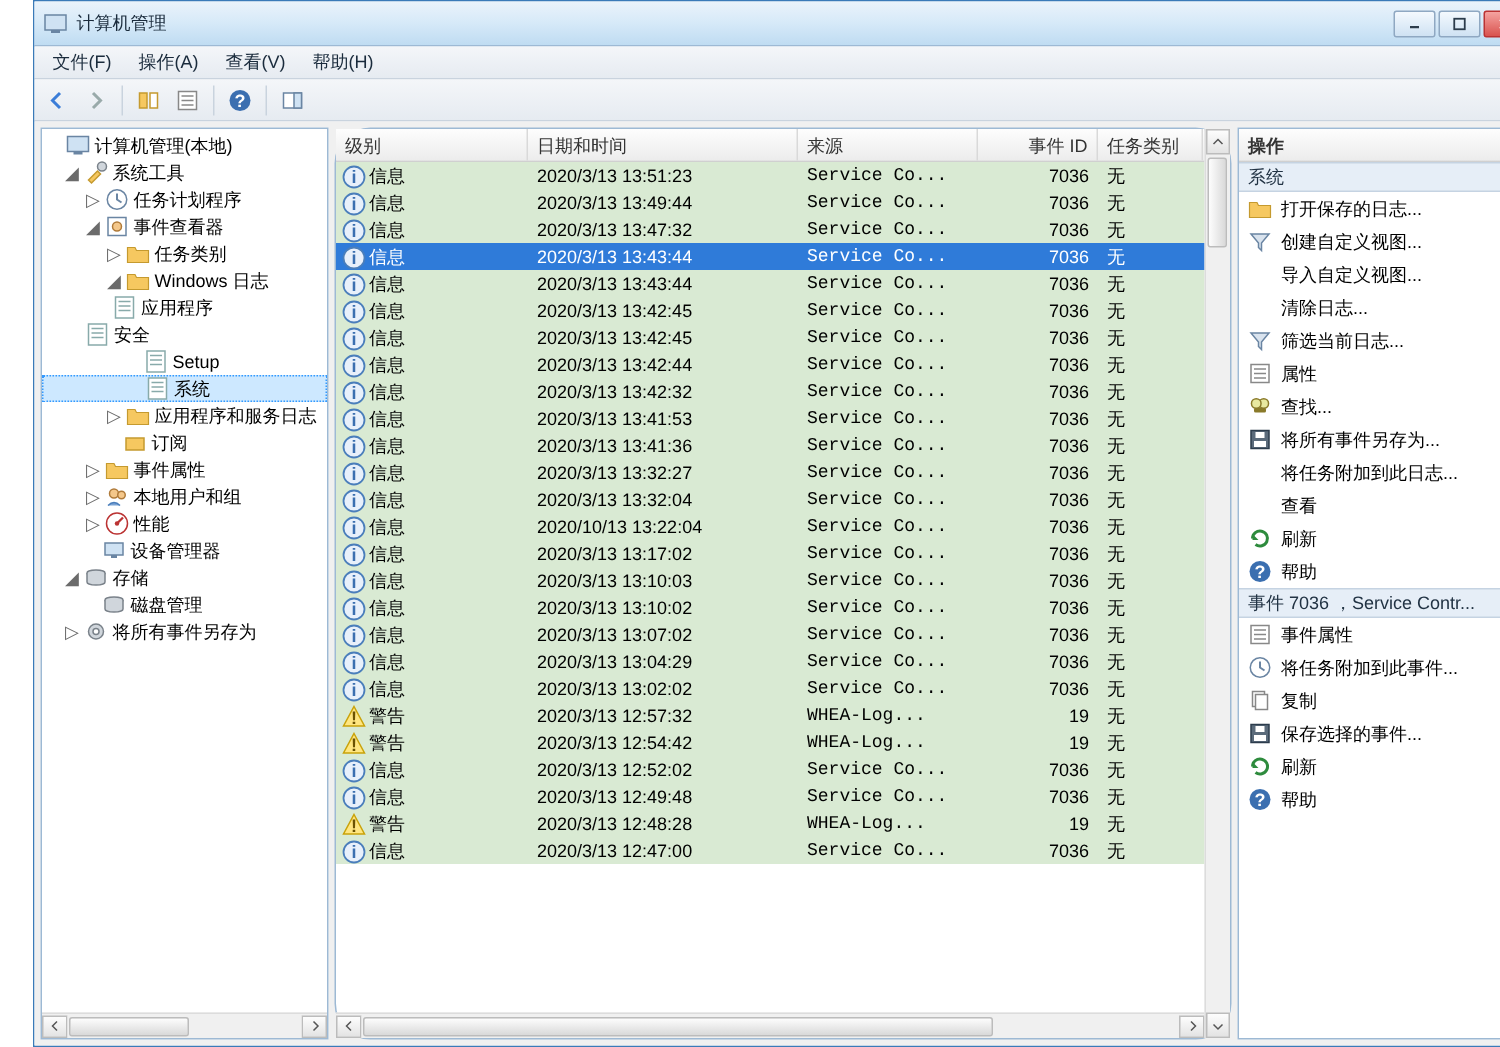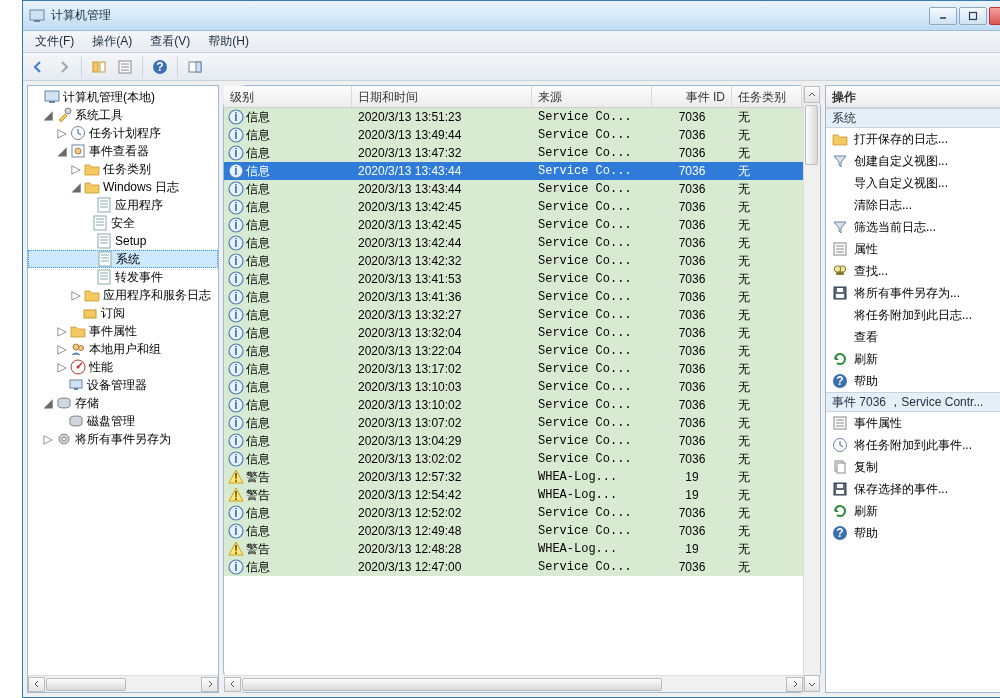--- a/index.html
+++ b/index.html
@@ -31,24 +31,24 @@
 .hscroll .track { flex:1; height:15px; background:#f0f0f0; position:relative; }
 .hscroll .thumb { position:absolute; left:0; top:0; height:13px; margin:1px; width:80px; background:linear-gradient(to bottom,#fdfdfd,#d9d9d9); border:1px solid #bcbcbc; border-radius:2px; }
 .center-pane { flex:1; min-width:0;border-radius:24px; }
 .list-header { height:22px; background:linear-gradient(to bottom,#fdfdfd,#ececec); border-bottom:1px solid #d0d0d0; display:flex; }
 .list-header .col { border-right:1px solid #d9d9d9; padding:3px 6px; color:#333; }
 .list-body { flex:1; overflow:hidden; position:relative; }
 .row { height:18px; display:flex; align-items:center; background:#d9ead3; }
 .row.selected { background:#2f7bd9; color:#fff; }
 .row .cell { padding:0 6px; overflow:hidden; text-overflow:ellipsis; white-space:nowrap; }
 .row .lvl-icon { width:16px; height:16px; margin-left:4px; margin-right:2px; flex-shrink:0; }
-.col-level { width:128px; display:flex; align-items:center; }
+.col-level { width:128px; display:flex; align-items:flex-end; }
 .col-dt { width:180px; }
 .col-src { width:120px;font-family:Liberation Mono, monospace; }
-.col-id { width:80px; text-align:center; }
+.col-id { width:80px; text-align:right; }
 .col-cat { width:70px; }
 .vscroll { width:17px; background:#f0f0f0; border-left:1px solid #dcdcdc; display:flex; flex-direction:column; }
 .vscroll .arrow { height:17px; background:linear-gradient(to bottom,#fdfdfd,#e3e3e3); border:1px solid #bcbcbc; display:flex; align-items:center; justify-content:center; }
 .vscroll .track { flex:1; position:relative; }
 .vscroll .thumb { position:absolute; left:1px; top:2px; width:13px; height:60px; background:linear-gradient(to right,#fdfdfd,#d9d9d9); border:1px solid #bcbcbc; border-radius:2px; }
 .center-wrap { flex:1; display:flex; min-height:0; }
 .list-stack { flex:1; display:flex; flex-direction:column; min-width:0; }
 .actions-pane { width:192px; }
 .actions-header { height:22px; background:linear-gradient(to bottom,#fdfdfd,#ececec); border-bottom:1px solid #d0d0d0; padding:3px 6px; font-weight:bold; color:#333; }
 .section-header { height:20px; background:#e6eef7; border-top:1px solid #c5d3e2; border-bottom:1px solid #c5d3e2; display:flex; align-items:center; padding:0 6px; color:#234; }
@@ -252,49 +252,43 @@
             </svg>
             <span class="tree-label">任务类别</span>
           </div>
         <div class="tree-node" style="padding-left:42px">
             <span class="tw">◢</span>
             <svg class="tree-icon" viewBox="0 0 16 16">
               <use href="#i-folder"></use>
             </svg>
             <span class="tree-label">Windows 日志</span>
           </div>
+        <div class="tree-node" style="padding-left:47px">
+            <svg class="tree-icon" viewBox="0 0 16 16">
+              <use href="#i-log"></use>
+            </svg>
+            <span class="tree-label">应用程序</span>
+          </div>
+        <div class="tree-node" style="padding-left:29px">
+            <svg class="tree-icon" viewBox="0 0 16 16">
+              <use href="#i-log"></use>
+            </svg>
+            <span class="tree-label">安全</span>
+          </div>
         <div class="tree-node" style="padding-left:68px">
             <svg class="tree-icon" viewBox="0 0 16 16">
               <use href="#i-log"></use>
             </svg>
-            <span class="tree-label">应用程序</span>
-          </div>
-        <div class="tree-node" style="padding-left:64px">
+            <span class="tree-label">Setup</span>
+          </div>
+        <div class="tree-node selected" style="padding-left:68px">
             <svg class="tree-icon" viewBox="0 0 16 16">
               <use href="#i-log"></use>
             </svg>
-            <span class="tree-label">安全</span>
-          </div>
-        <div class="tree-node" style="padding-left:68px">
-            <svg class="tree-icon" viewBox="0 0 16 16">
-              <use href="#i-log"></use>
-            </svg>
-            <span class="tree-label">Setup</span>
-          </div>
-        <div class="tree-node selected" style="padding-left:68px">
-            <svg class="tree-icon" viewBox="0 0 16 16">
-              <use href="#i-log"></use>
-            </svg>
             <span class="tree-label">系统</span>
-          </div>
-        <div class="tree-node" style="padding-left:68px">
-            <svg class="tree-icon" viewBox="0 0 16 16">
-              <use href="#i-log"></use>
-            </svg>
-            <span class="tree-label">转发事件</span>
           </div>
         <div class="tree-node" style="padding-left:42px">
             <span class="tw">▷</span>
             <svg class="tree-icon" viewBox="0 0 16 16">
               <use href="#i-folder"></use>
             </svg>
             <span class="tree-label">应用程序和服务日志</span>
           </div>
         <div class="tree-node" style="padding-left:54px">
             <svg class="tree-icon" viewBox="0 0 16 16">
@@ -535,21 +529,21 @@
                 <div class="cell col-id">7036</div>
                 <div class="cell col-cat">无</div>
               </div>
               <div class="row">
                 <div class="col-level">
                   <svg class="lvl-icon" viewBox="0 0 16 16">
                     <use href="#i-info"></use>
                   </svg>
                   <span>信息</span>
                 </div>
-                <div class="cell col-dt">2020/3/13 13:22:04</div>
+                <div class="cell col-dt">2020/10/13 13:22:04</div>
                 <div class="cell col-src">Service Co...</div>
                 <div class="cell col-id">7036</div>
                 <div class="cell col-cat">无</div>
               </div>
               <div class="row">
                 <div class="col-level">
                   <svg class="lvl-icon" viewBox="0 0 16 16">
                     <use href="#i-info"></use>
                   </svg>
                   <span>信息</span>

